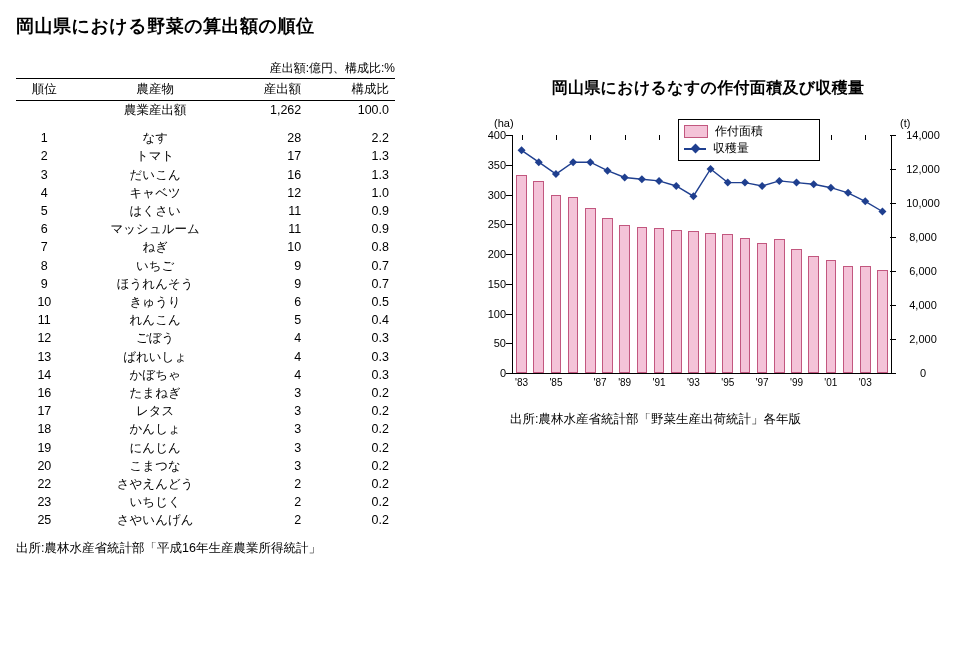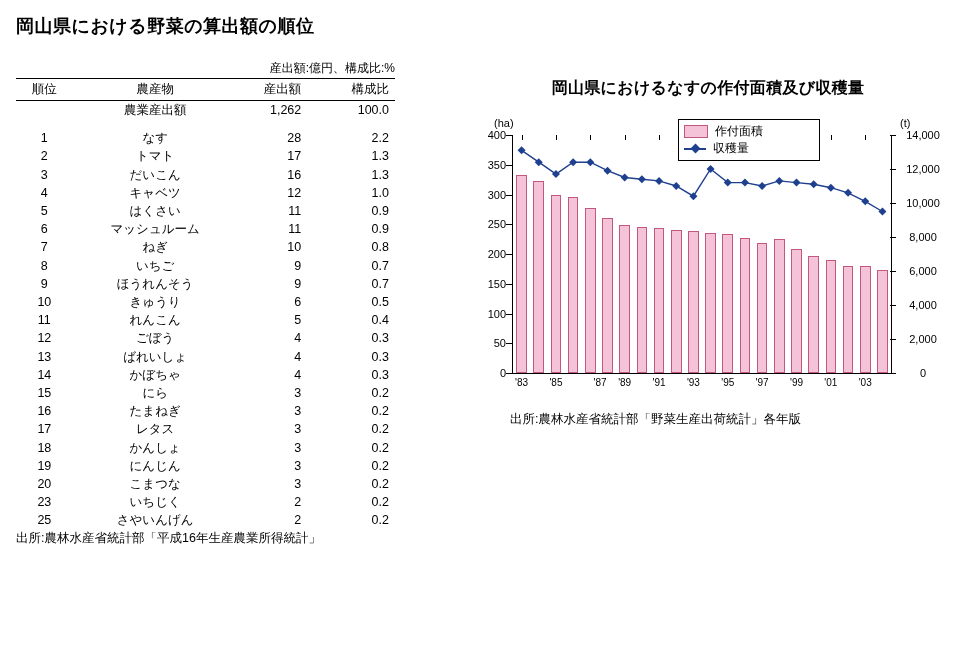--- a/index.html
+++ b/index.html
@@ -32,21 +32,21 @@
     padding:2px 4px;
   }
   table.rank td{padding:0px 4px;height:18.2px;line-height:18.2px;}
   .c-rank{width:58px;text-align:center;}
   .c-name{width:150px;text-align:center;padding-left:22px !important;}
   .c-val{width:90px;text-align:right;padding-right:14px !important;}
   .c-pct{width:80px;text-align:right;padding-right:6px !important;}
   tr.total td{font-weight:normal;}
   tr.spacer td{height:10px;line-height:10px;}
   tr.lastrow td{border-bottom:1px solid #000;}
-  .src-left{font-size:12.5px;margin-top:0;margin-left:0px;}
+  .src-left{font-size:12.5px;margin-top:10px;margin-left:0px;}
 
   
   .right{position:absolute;left:452px;top:78px;width:512px;}
   .chart-title{
     font-size:16px;font-weight:bold;text-align:center;
     margin:0 0 16px 0;white-space:nowrap;letter-spacing:0.3px;
   }
   .chart-wrap{position:relative;width:500px;height:290px;margin-left:4px;}
   .plot{
     position:absolute;left:56px;top:20px;width:378px;height:238px;
@@ -203,26 +203,20 @@
             <td class="c-val">4</td>
             <td class="c-pct">0.3</td>
           </tr>
           <tr>
             <td class="c-rank">14</td>
             <td class="c-name">かぼちゃ</td>
             <td class="c-val">4</td>
             <td class="c-pct">0.3</td>
           </tr>
           <tr>
-            <td class="c-rank">15</td>
-            <td class="c-name">にら</td>
-            <td class="c-val">3</td>
-            <td class="c-pct">0.2</td>
-          </tr>
-          <tr>
             <td class="c-rank">16</td>
             <td class="c-name">たまねぎ</td>
             <td class="c-val">3</td>
             <td class="c-pct">0.2</td>
           </tr>
           <tr>
             <td class="c-rank">17</td>
             <td class="c-name">レタス</td>
             <td class="c-val">3</td>
             <td class="c-pct">0.2</td>
@@ -236,20 +230,26 @@
           <tr>
             <td class="c-rank">19</td>
             <td class="c-name">にんじん</td>
             <td class="c-val">3</td>
             <td class="c-pct">0.2</td>
           </tr>
           <tr>
             <td class="c-rank">20</td>
             <td class="c-name">こまつな</td>
             <td class="c-val">3</td>
+            <td class="c-pct">0.2</td>
+          </tr>
+          <tr>
+            <td class="c-rank">22</td>
+            <td class="c-name">さやえんどう</td>
+            <td class="c-val">2</td>
             <td class="c-pct">0.2</td>
           </tr>
           <tr>
             <td class="c-rank">23</td>
             <td class="c-name">いちじく</td>
             <td class="c-val">2</td>
             <td class="c-pct">0.2</td>
           </tr>
           <tr>
             <td class="c-rank">25</td>

